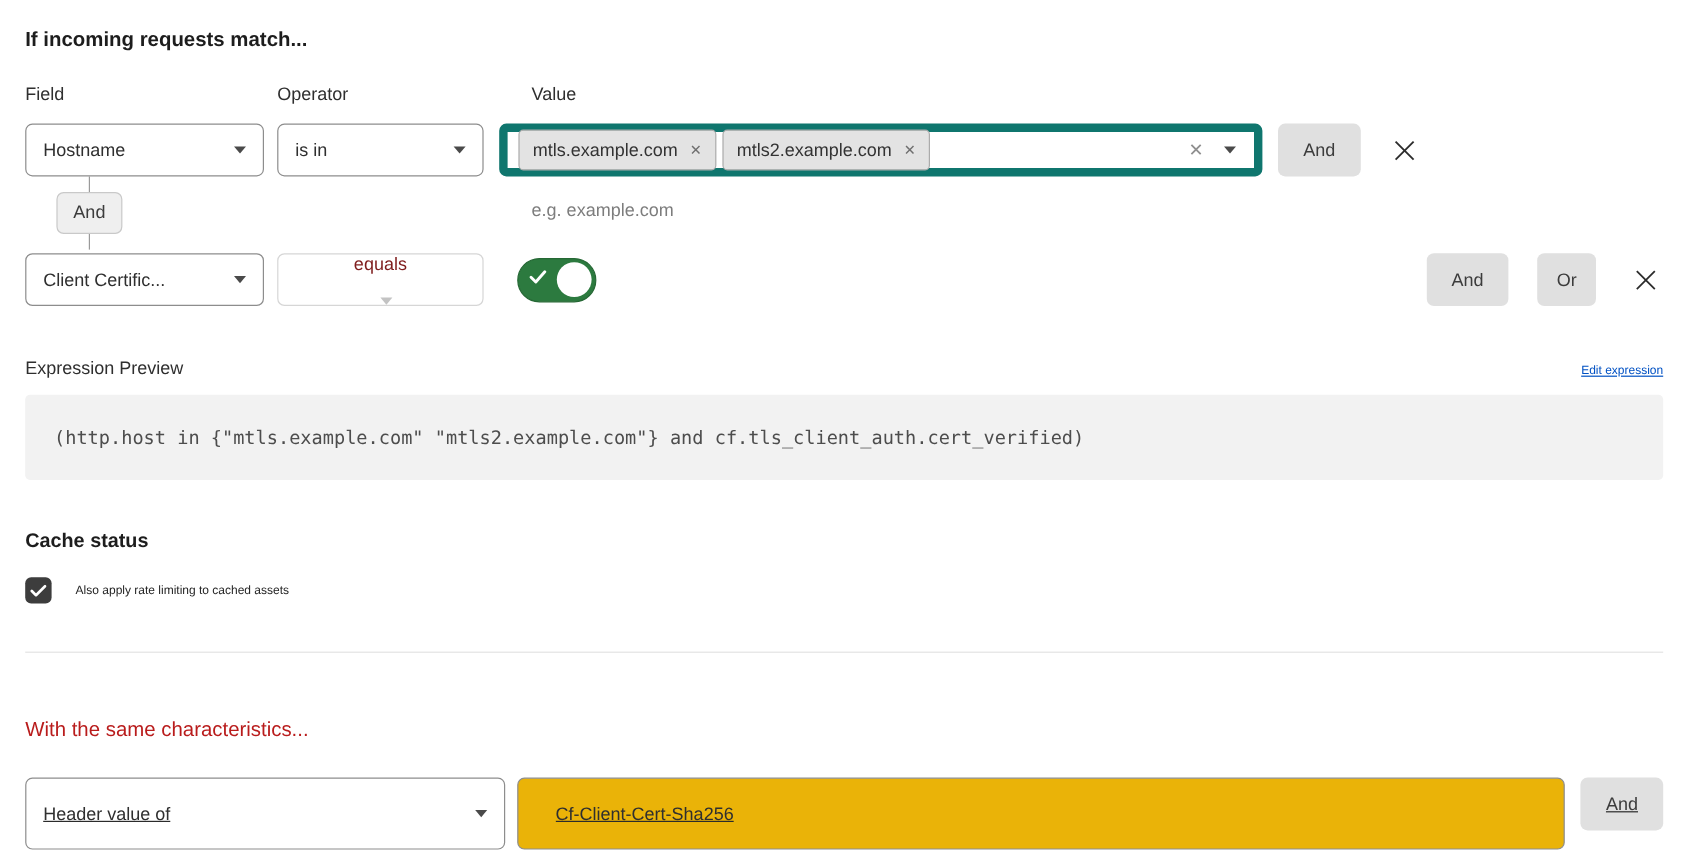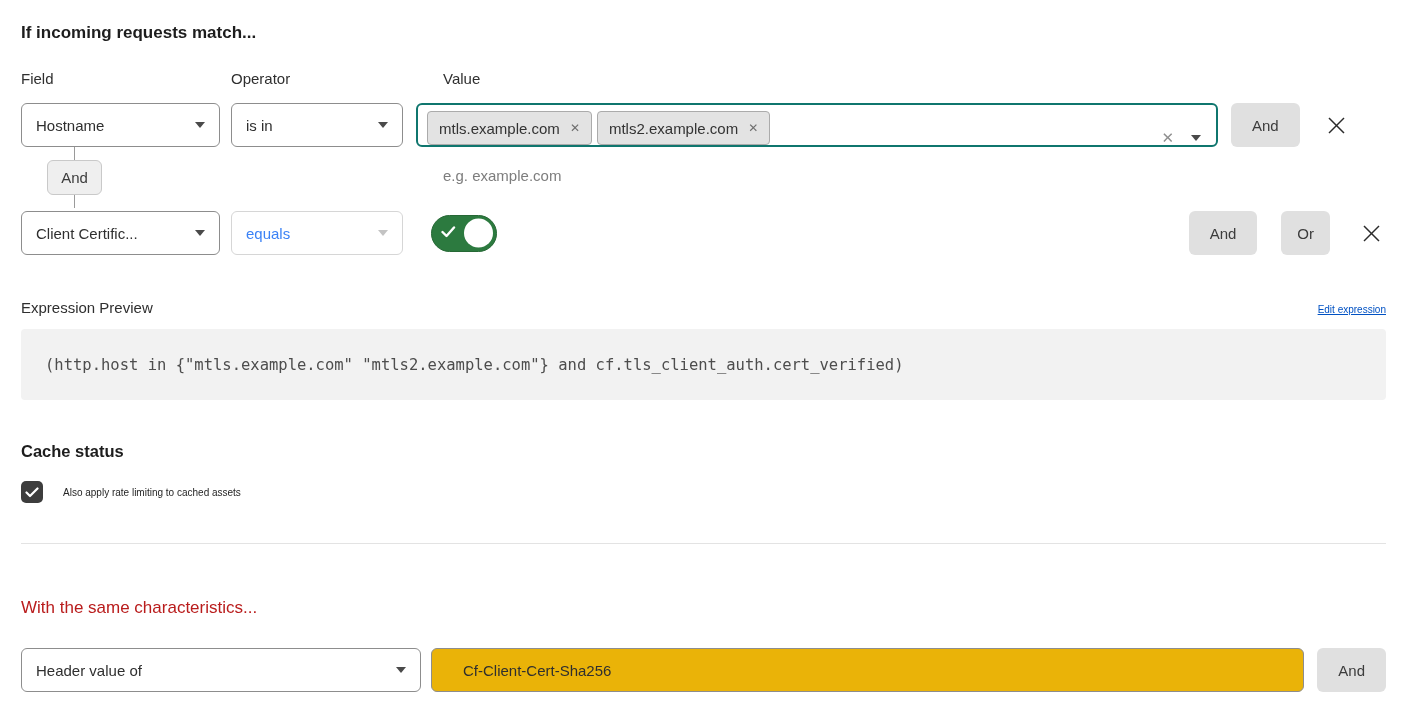--- a/index.html
+++ b/index.html
@@ -20,26 +20,26 @@
   .rule-row { display:flex; align-items:stretch; height:44px; }
 
   .select {
     border:1px solid #8d8d8d; border-radius:6px; background:#fff;
     display:flex; align-items:center; justify-content:space-between;
     padding:0 14px; font-size:15px; color:#2f2f2f; cursor:pointer;
   }
   .w-field { width:199px; margin-right:11px; }
   .w-op    { width:172px; margin-right:13px; }
   .chev { width:0; height:0; border-left:5px solid transparent; border-right:5px solid transparent; border-top:6px solid #4a4a4a; margin-left:10px; flex:none; }
-  .select.disabled { border-color:#d6d6d6; color:#3b82f6; }
+  .select.disabled { border-color:#d6d6d6; color:#7f1d1d;flex-direction:column; }
   .select.disabled .chev { border-top-color:#c3c3c3; }
 
   .value-combo {
-    width:802px; border:2px solid #0f766e; border-radius:6px;
-    display:flex; align-items:flex-end; padding:0 15px 0 4px; background:#fff;
+    width:636px; border:7px solid #0f766e; border-radius:6px;
+    display:flex; align-items:center; padding:0 15px 0 4px; background:#fff;
   }
   .tag {
     background:#e3e3e3; border:1px solid #ababab; border-radius:4px;
     height:34px; display:flex; align-items:center; padding:0 11px;
     margin-left:5px; font-size:15px; color:#333; white-space:nowrap;
   }
   .tag-x { margin-left:10px; color:#6e6e6e; font-size:12px; cursor:pointer; line-height:1; }
   .combo-right { margin-left:auto; display:flex; align-items:center; }
   .clear-x { color:#8f8f8f; font-size:15px; cursor:pointer; line-height:1; }
   .combo-right .chev { margin-left:17px; }
@@ -88,21 +88,21 @@
   .check-row { margin-top:20px; display:flex; align-items:center; }
   .checkbox {
     width:22px; height:22px; background:#3d3d3d; border-radius:5px;
     display:flex; align-items:center; justify-content:center; cursor:pointer; flex:none;
   }
   .check-label { margin-left:20px; font-size:10px; color:#252525; }
 
   .divider { margin-top:40px; border:none; border-top:1px solid #e3e3e3; }
 
   .h-chars { margin:54px 0 0 0; font-size:17px; font-weight:normal; color:#b91c1c; }
-  .chars-row { margin-top:30px; display:flex; height:44px; }
+  .chars-row { margin-top:30px; display:flex; height:60px;text-decoration:underline; }
   .w-char-sel { width:400px; margin-right:10px; }
   .char-input {
     flex:1; border:1px solid #8d8d8d; border-radius:6px; padding:0 31px;
     font-size:15px; color:#2f2f2f; font-family:inherit; outline:none; background:#eab308;
   }
   .btn-and-3 { margin-left:13px; }
 </style>
 </head>
 <body>
 

